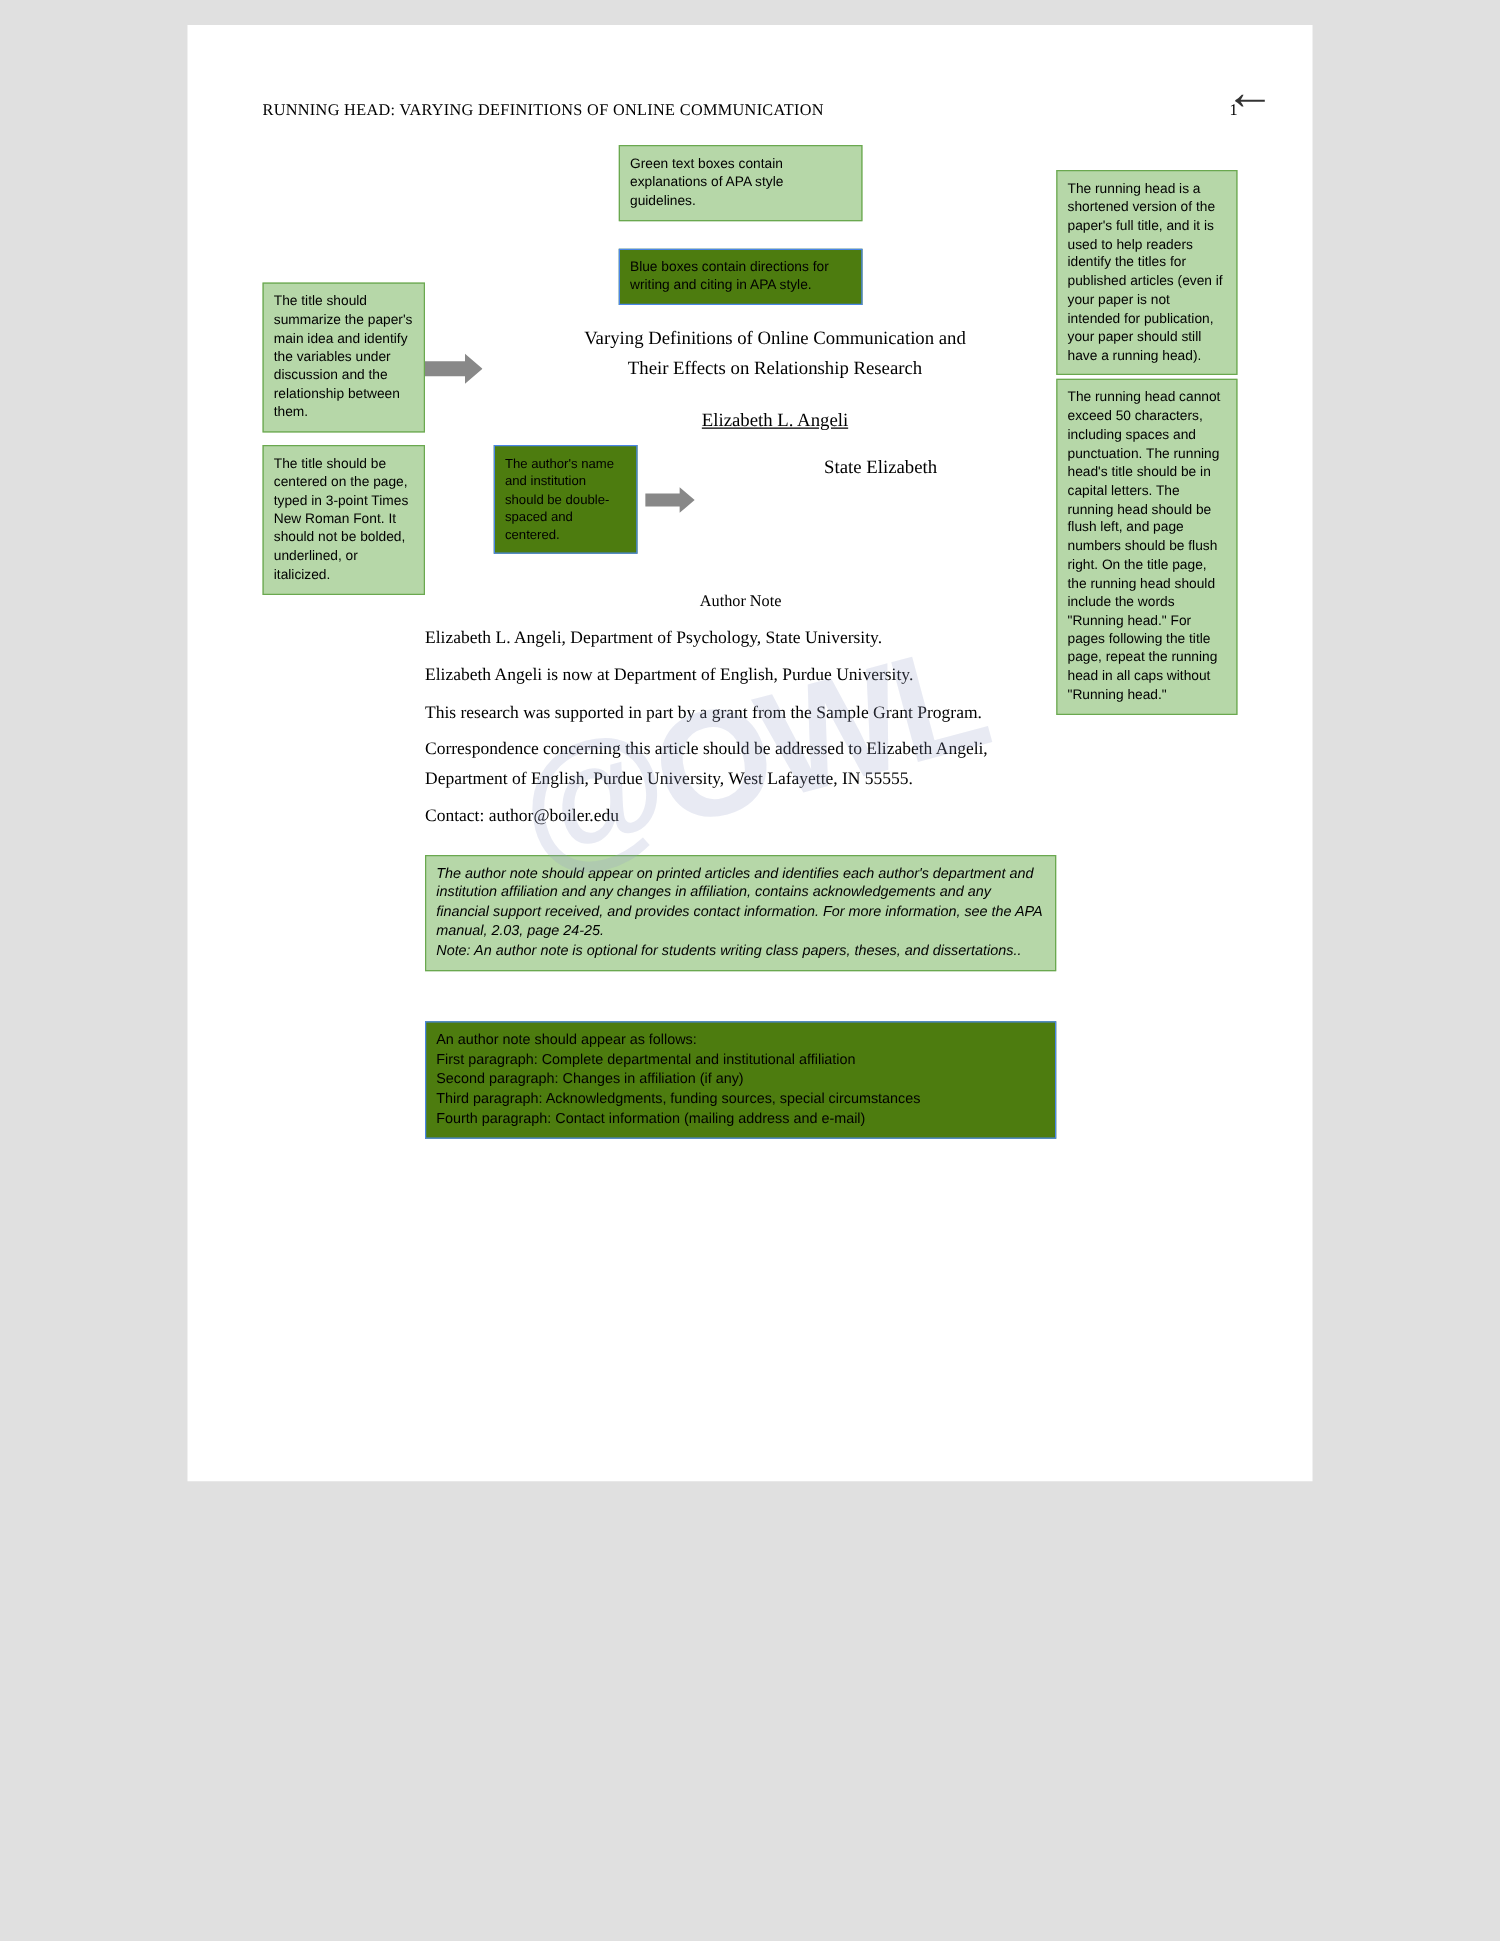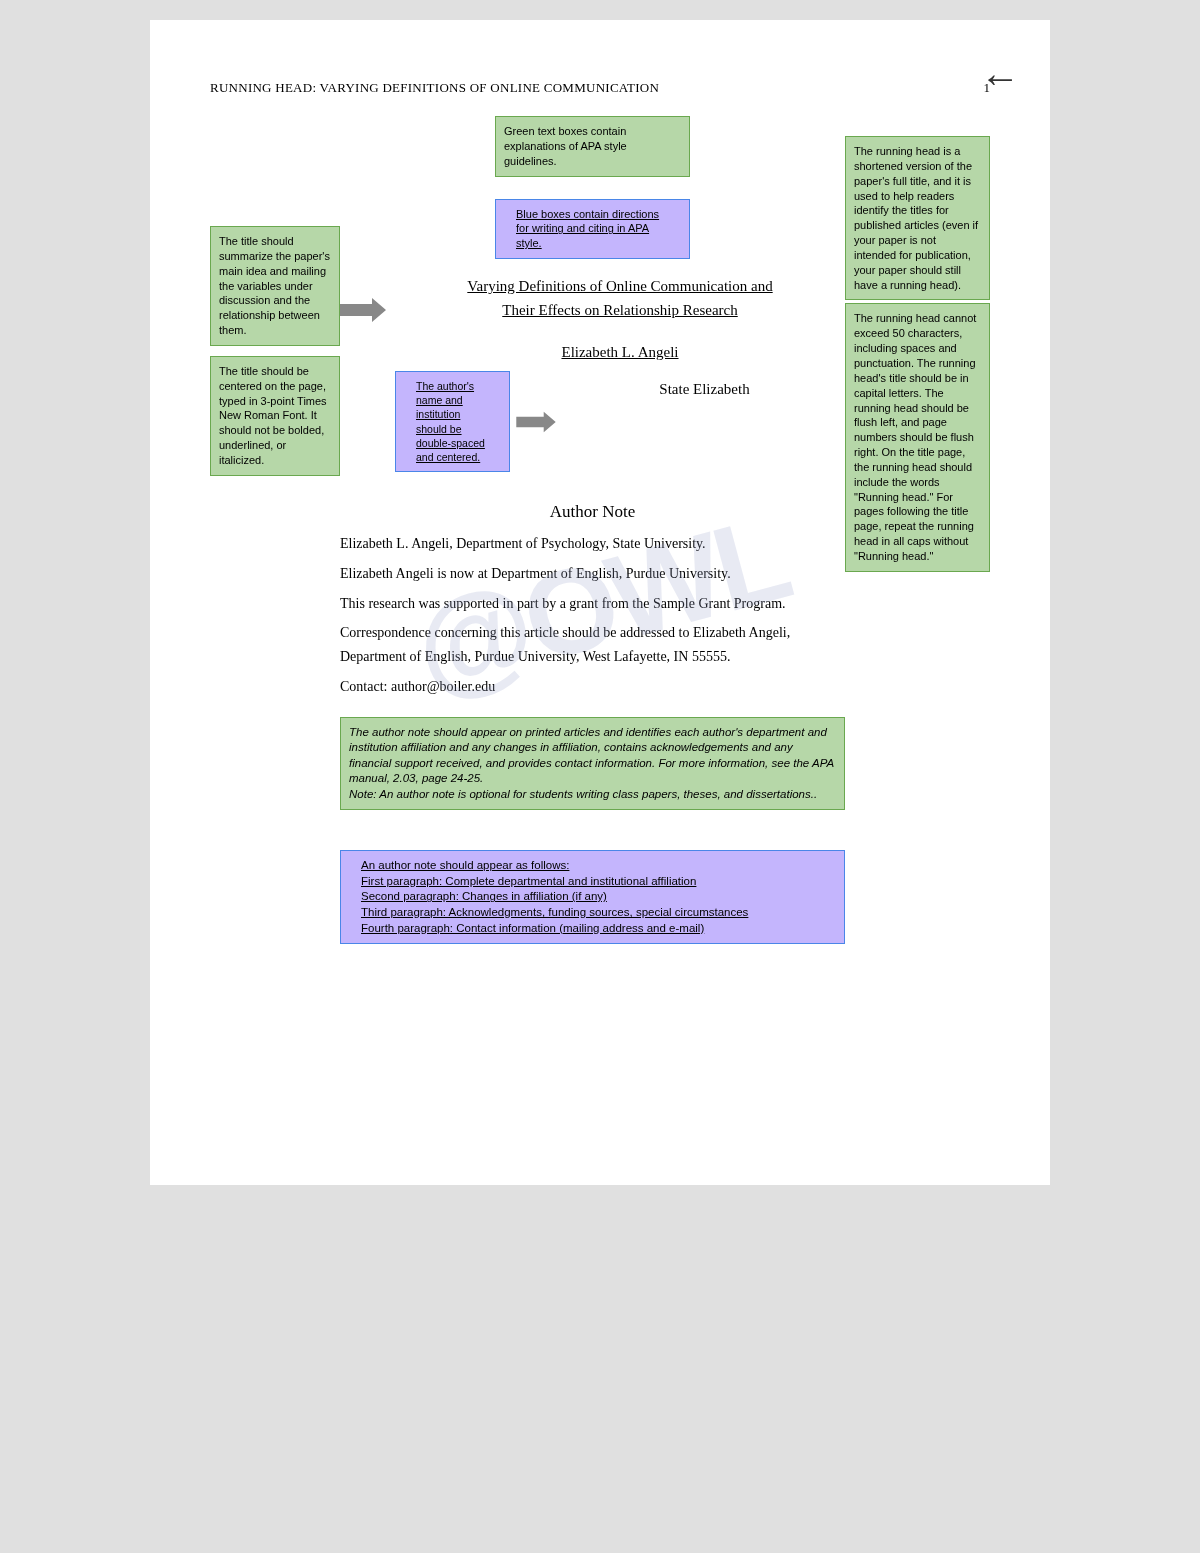--- a/index.html
+++ b/index.html
@@ -45,27 +45,26 @@
     }
     .green-box {
       background: #b6d7a8;
       border: 1.5px solid #6aa84f;
       padding: 7px 8px;
       font-size: 11px;
       font-family: Arial, sans-serif;
       line-height: 1.35;
     }
     .blue-box {
-      background: #c4b5fd;
+      background: #4d7c0f;
       border: 1.5px solid #4a86e8;
-      padding: 7px 20px;
+      padding: 7px 8px;
       font-size: 11px;
       font-family: Arial, sans-serif;
       line-height: 1.35;
-      text-decoration: underline;
     }
     .title-text {
       font-size: 15px;
       font-family: 'Times New Roman', Times, serif;
       line-height: 1.6;
     }
     .author-text {
       font-size: 15px;
       font-family: 'Times New Roman', Times, serif;
       margin-top: 8px;
@@ -76,21 +75,21 @@
       font-family: 'Times New Roman', Times, serif;
       margin-top: 4px;
     }
     .author-note-section {
       text-align: center;
       margin-top: 30px;
       margin-bottom: 10px;
       width: 100%;
     }
     .author-note-title {
-      font-size: 17px;
+      font-size: 13px;
       font-family: 'Times New Roman', Times, serif;
     }
     .body-text {
       font-size: 14px;
       font-family: 'Times New Roman', Times, serif;
       line-height: 1.7;
       margin-top: 8px;
       width: 100%;
       text-indent: 0;
     }
@@ -154,33 +153,33 @@
     <span class="running-head-text">Running head: VARYING DEFINITIONS OF ONLINE COMMUNICATION</span>
     <span class="page-number">1</span>
   </div>
 
   <div class="watermark">@OWL</div>
 
   <div class="main-area">
 
     <div class="left-col">
       <div style="margin-top: 110px;">
-        <div class="green-box" style="margin-bottom: 10px;">The title should summarize the paper's main idea and mailing the variables under discussion and the relationship between them.</div>
+        <div class="green-box" style="margin-bottom: 10px;">The title should summarize the paper's main idea and identify the variables under discussion and the relationship between them.</div>
         <div class="green-box">The title should be centered on the page, typed in 3-point Times New Roman Font. It should not be bolded, underlined, or italicized.</div>
       </div>
     </div>
 
     <div class="center-col">
 
       <div style="display: flex; flex-direction: column; gap: 22px; align-items: center; margin-bottom: 10px;">
         <div class="green-box" style="width: 195px; align-self: center;">Green text boxes contain explanations of APA style guidelines.</div>
         <div class="blue-box" style="width: 195px; align-self: center;">Blue boxes contain directions for writing and citing in APA style.</div>
       </div>
 
-      <div style="display: flex; align-items: flex-start; width: 100%; margin-top: 15px; text-decoration: underline;">
+      <div style="display: flex; align-items: flex-start; width: 100%; margin-top: 15px;">
         <div style="width: 55px; display: flex; align-items: center; padding-top: 22px; flex-shrink: 0;">
           <svg width="46" height="28" viewBox="0 0 46 28">
             <polygon points="0,8 32,8 32,2 46,14 32,26 32,20 0,20" fill="#888"></polygon>
           </svg>
         </div>
         <div style="flex:1; text-align: center;">
           <div class="title-text">Varying Definitions of Online Communication and</div>
           <div class="title-text">Their Effects on Relationship Research</div>
         </div>
       </div>

